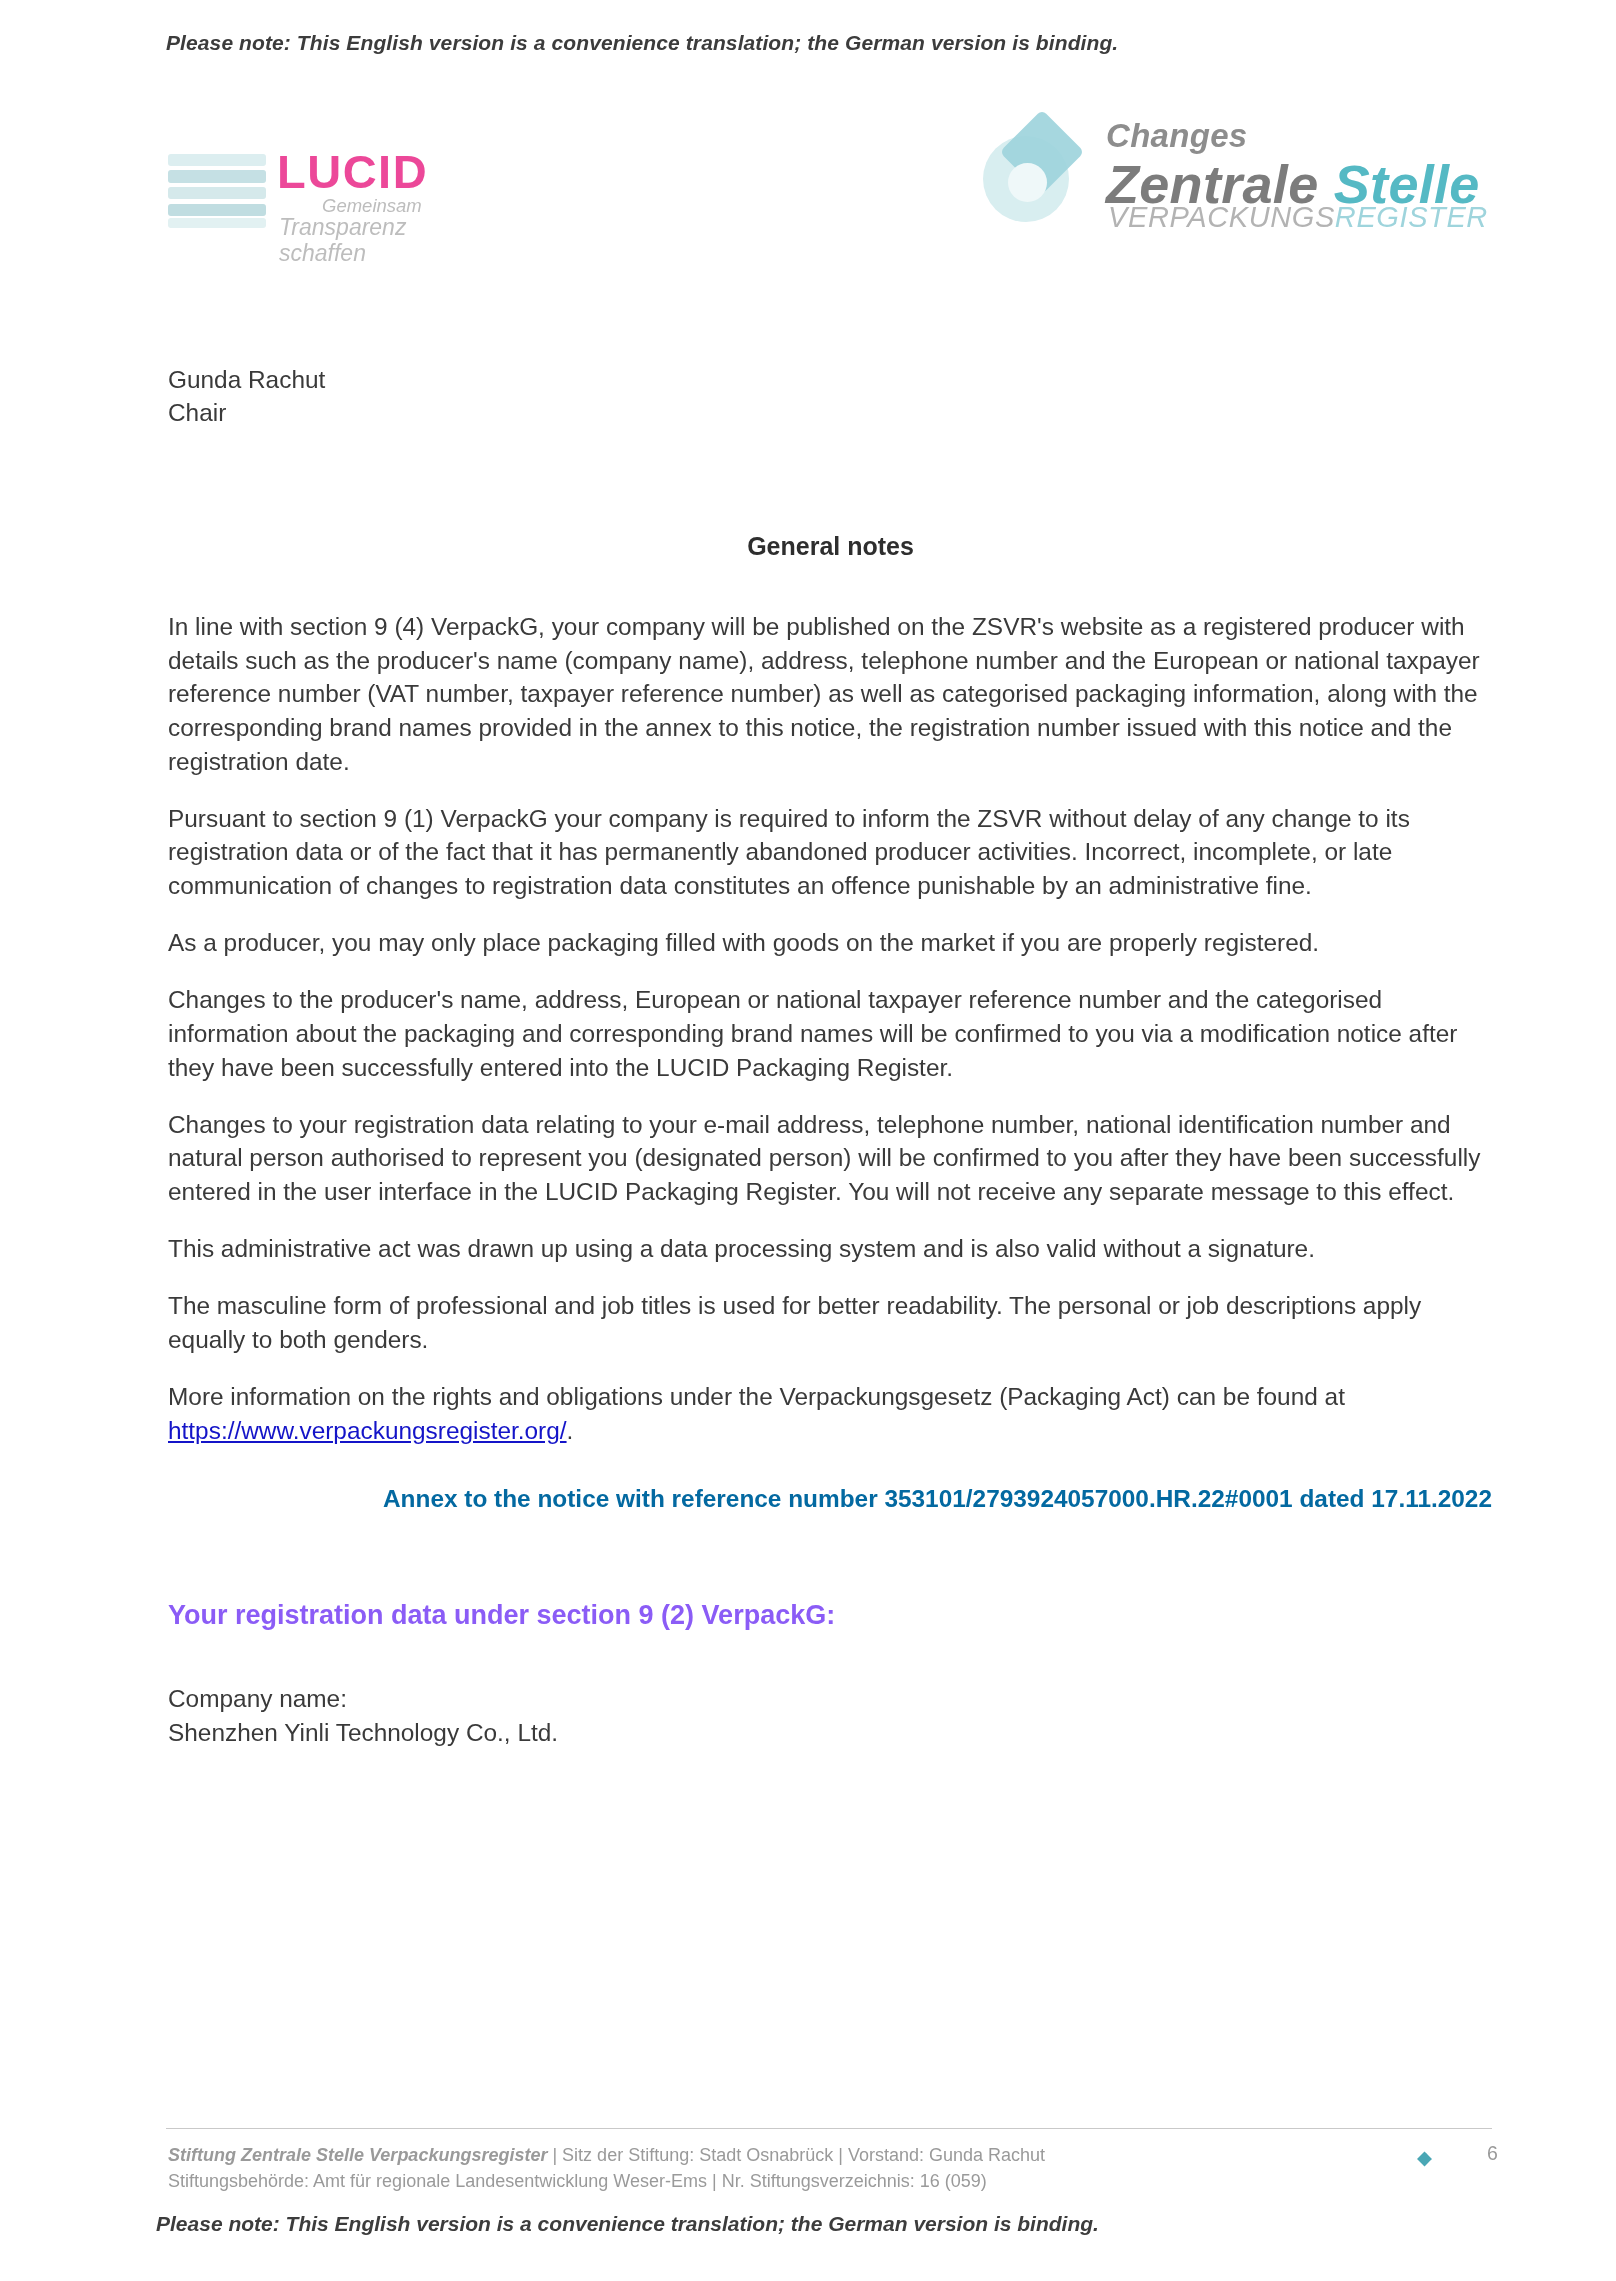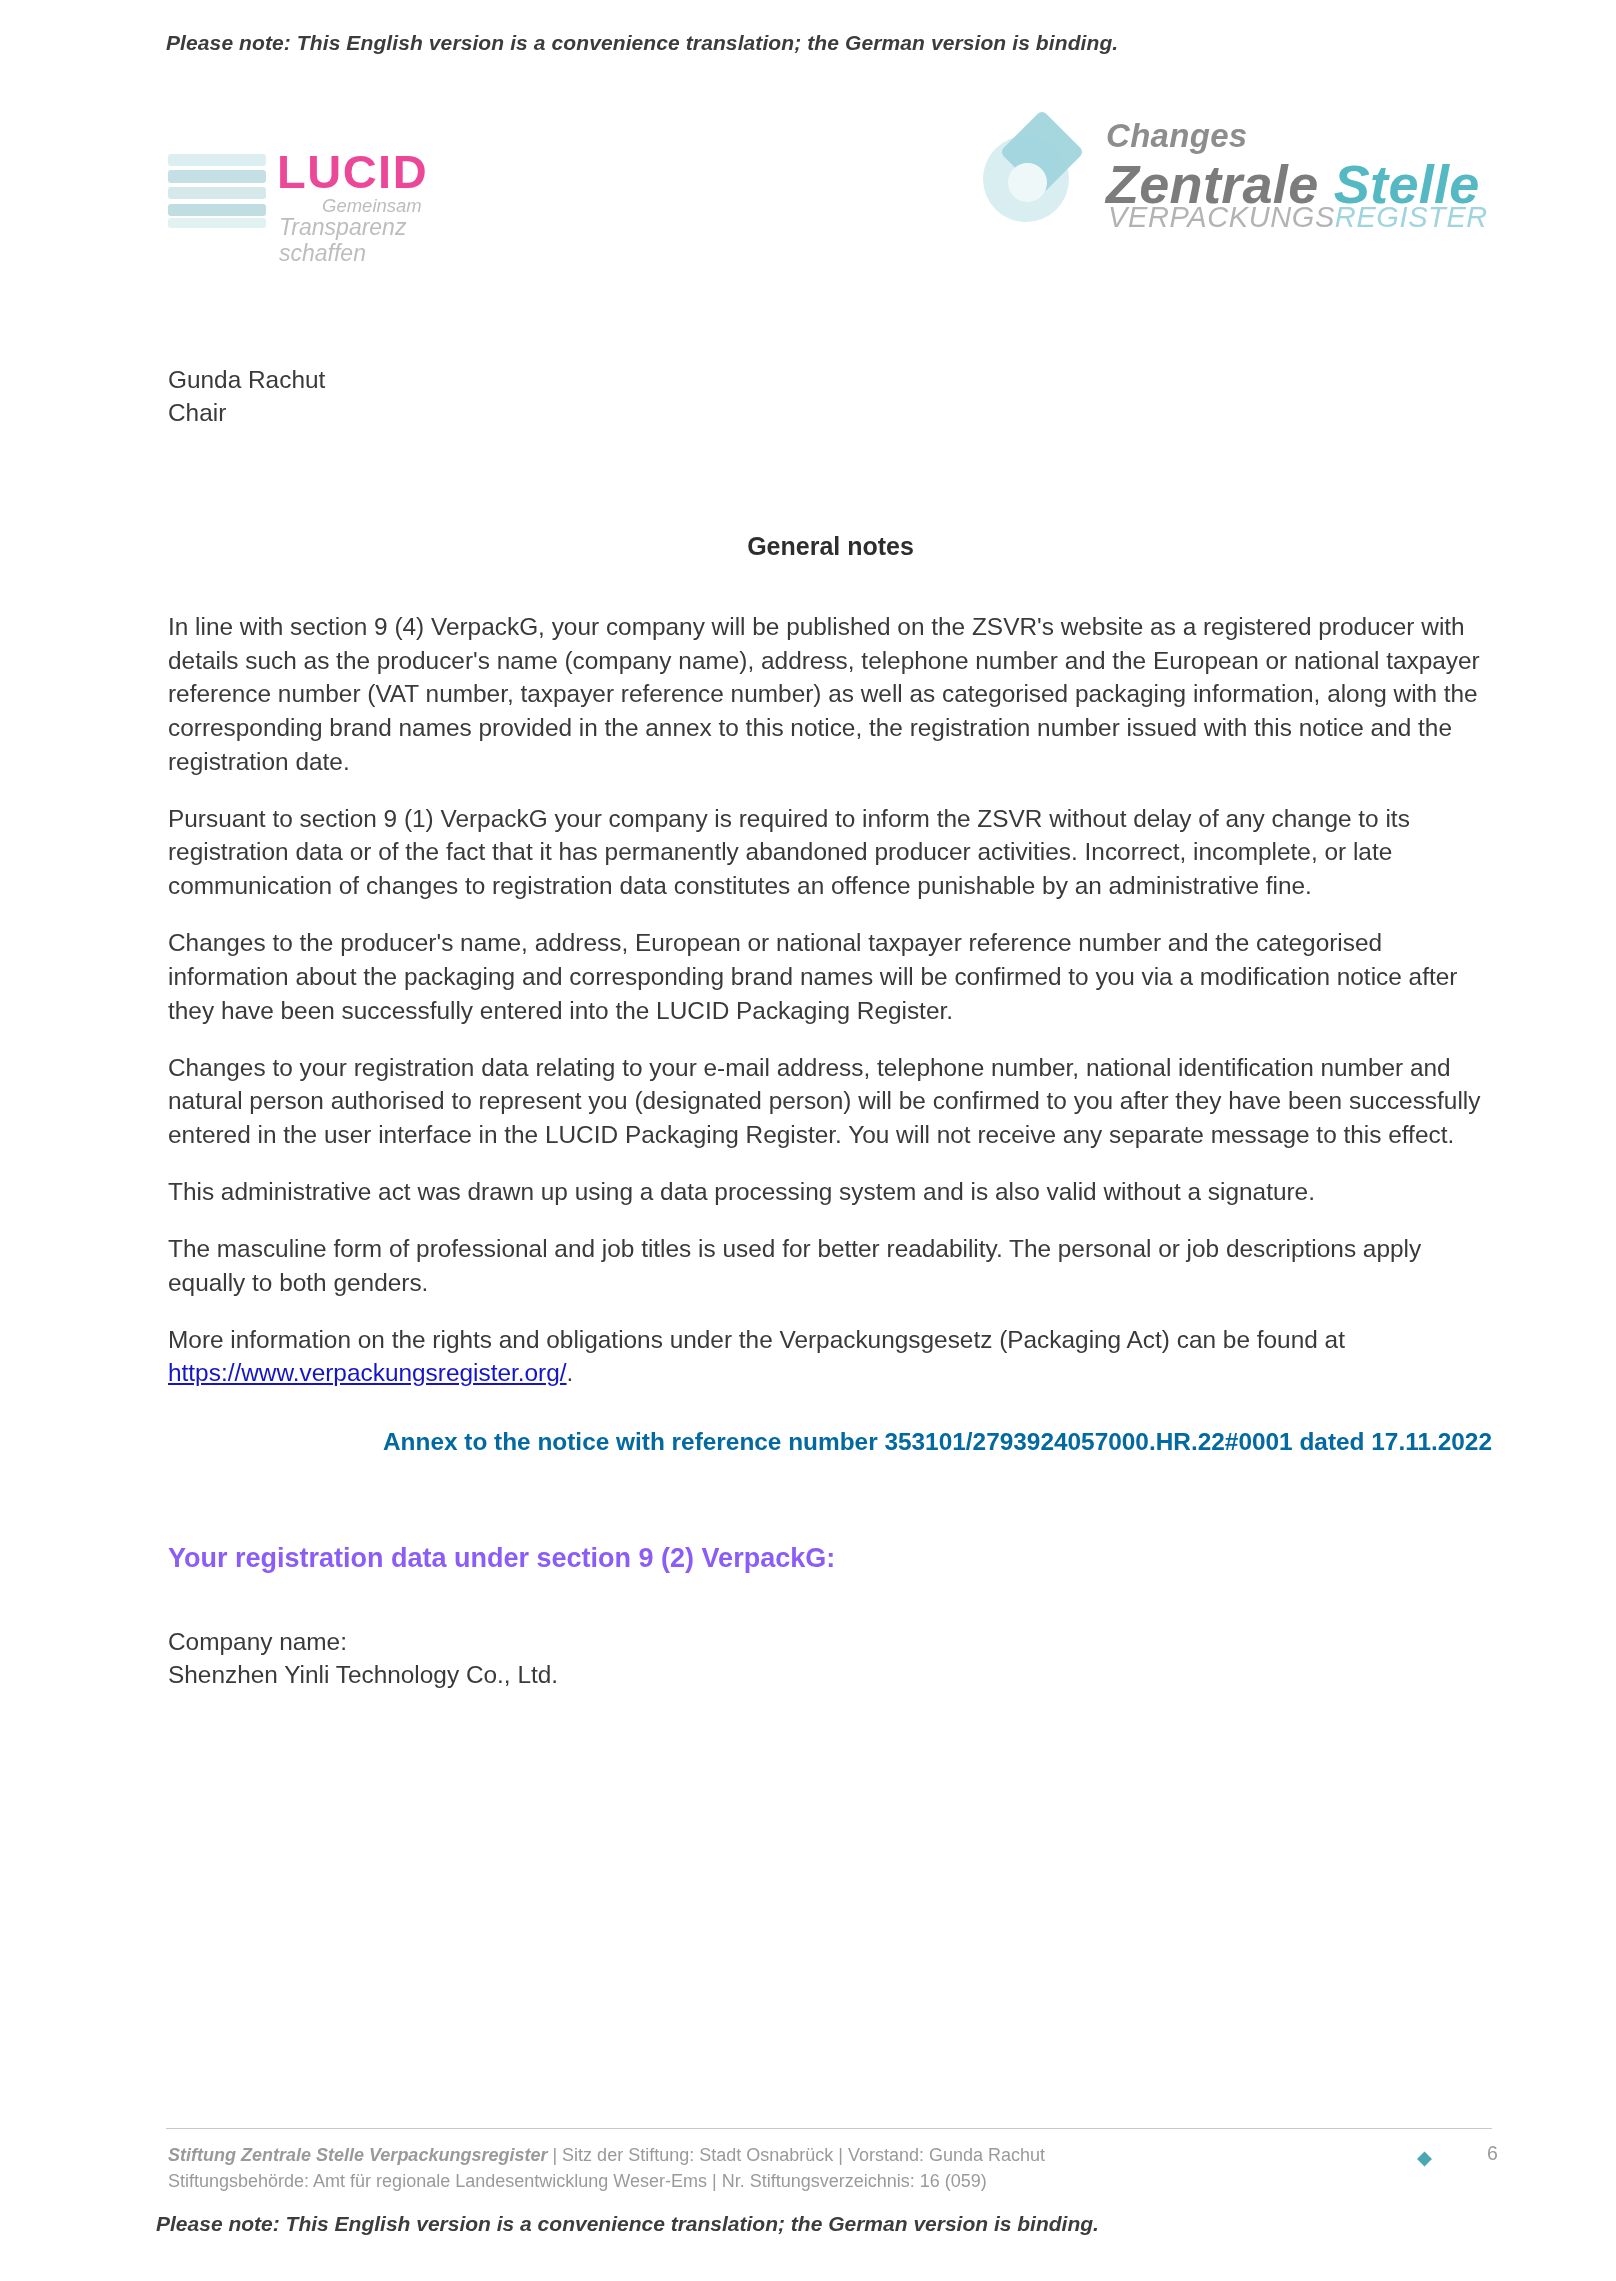--- a/index.html
+++ b/index.html
@@ -299,20 +299,21 @@
   <div class="signer">
     <div>Gunda Rachut</div>
     <div>Chair</div>
   </div>
 
   <div class="heading">General notes</div>
 
   <div class="content">
     <p class="para">In line with section 9 (4) VerpackG, your company will be published on the ZSVR's website as a registered producer with details such as the producer's name (company name), address, telephone number and the European or national taxpayer reference number (VAT number, taxpayer reference number) as well as categorised packaging information, along with the corresponding brand names provided in the annex to this notice, the registration number issued with this notice and the registration date.</p>
     <p class="para">Pursuant to section 9 (1) VerpackG your company is required to inform the ZSVR without delay of any change to its registration data or of the fact that it has permanently abandoned producer activities. Incorrect, incomplete, or late communication of changes to registration data constitutes an offence punishable by an administrative fine.</p>
+    <p class="para">As a producer, you may only place packaging filled with goods on the market if you are properly registered.</p>
     <p class="para">Changes to the producer's name, address, European or national taxpayer reference number and the categorised information about the packaging and corresponding brand names will be confirmed to you via a modification notice after they have been successfully entered into the LUCID Packaging Register.</p>
     <p class="para">Changes to your registration data relating to your e-mail address, telephone number, national identification number and natural person authorised to represent you (designated person) will be confirmed to you after they have been successfully entered in the user interface in the LUCID Packaging Register. You will not receive any separate message to this effect.</p>
     <p class="para">This administrative act was drawn up using a data processing system and is also valid without a signature.</p>
     <p class="para">The masculine form of professional and job titles is used for better readability. The personal or job descriptions apply equally to both genders.</p>
 
     <p class="para"><span>More information on the rights and obligations under the Verpackungsgesetz (Packaging Act) can be found at </span><a href="#">https://www.verpackungsregister.org/</a><span>.</span></p>
 
     <p class="annex-heading">Annex to the notice with reference number 353101/2793924057000.HR.22#0001 dated 17.11.2022</p>
 
     <p class="reg-heading">Your registration data under section 9 (2) VerpackG:</p>

